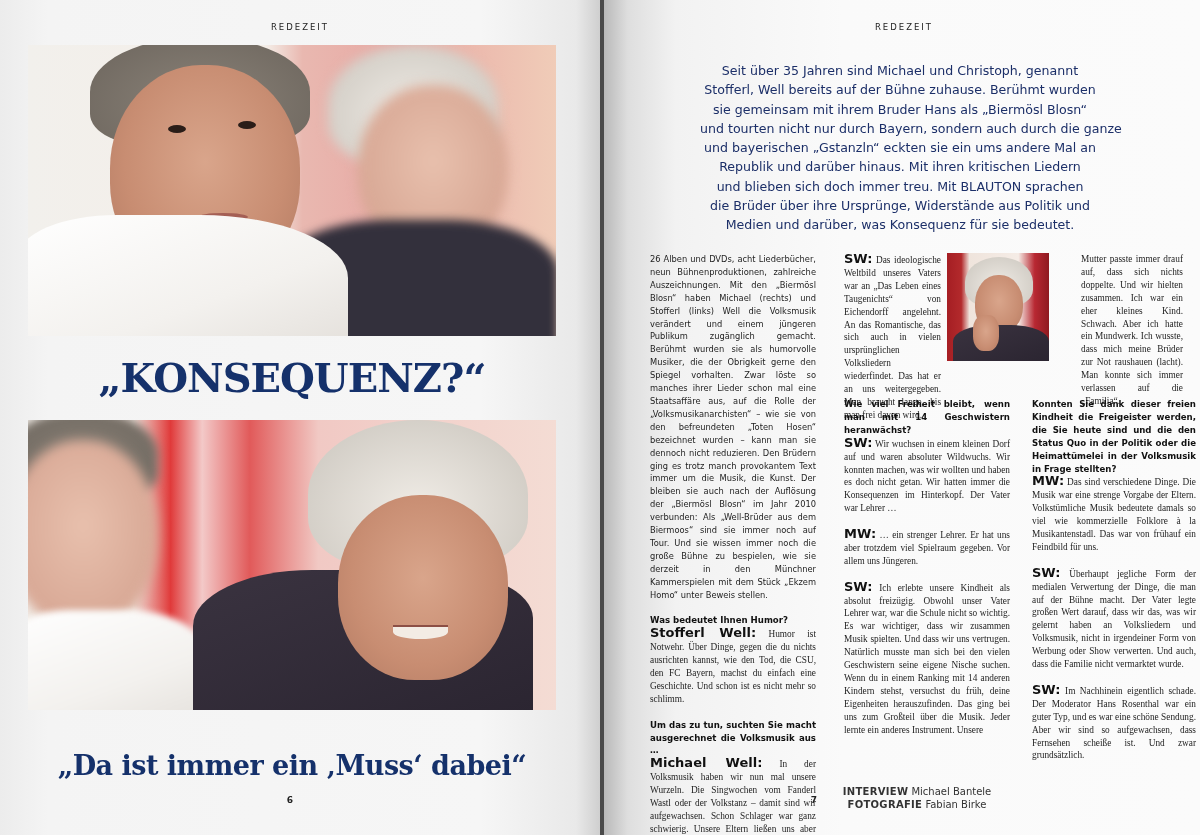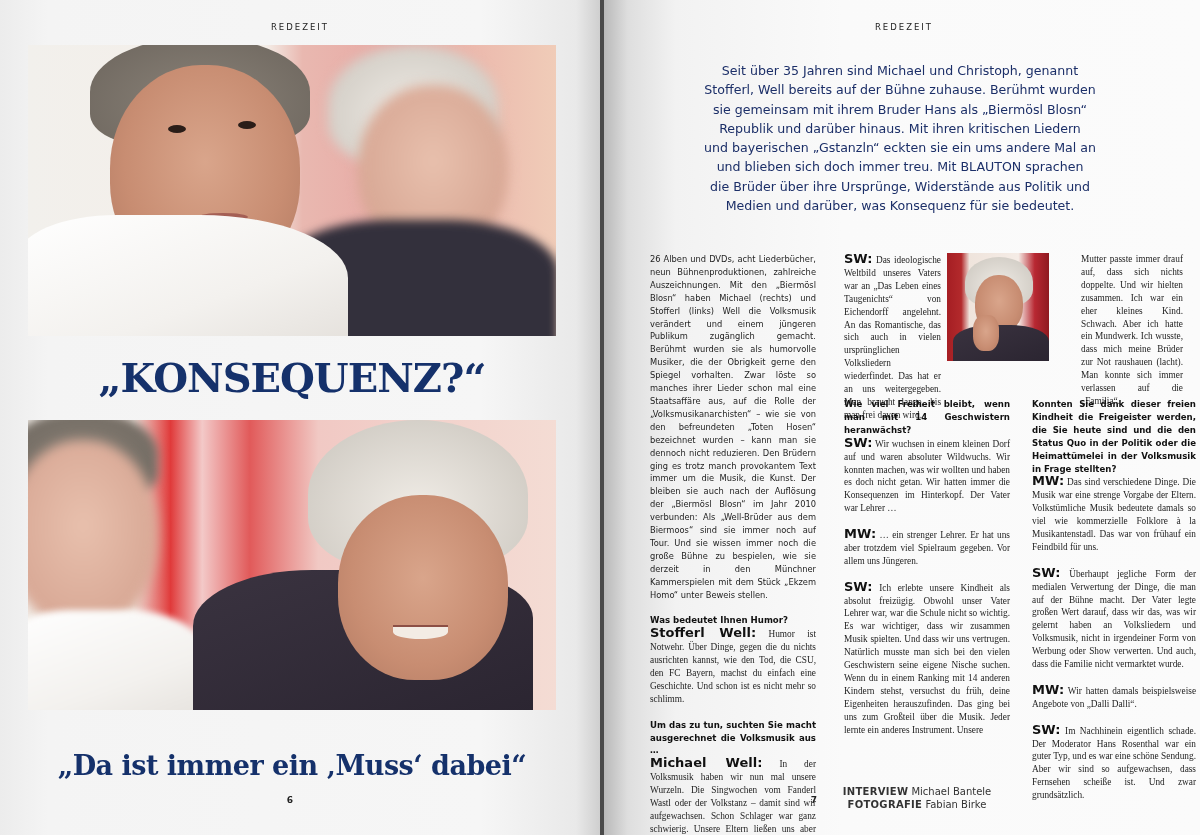--- a/index.html
+++ b/index.html
@@ -126,22 +126,23 @@
 
   <div class="page page-right">
     <div class="running-head">REDEZEIT</div>
     <div class="page-number">7</div>
   </div>
 
   <div class="intro">
     <span class="intro-line">Seit über 35 Jahren sind Michael und Christoph, genannt</span>
     <span class="intro-line">Stofferl, Well bereits auf der Bühne zuhause. Berühmt wurden</span>
     <span class="intro-line">sie gemeinsam mit ihrem Bruder Hans als „Biermösl Blosn“</span>
+    <span class="intro-line">und tourten nicht nur durch Bayern, sondern auch durch die ganze</span>
+    <span class="intro-line">und bayerischen „Gstanzln“ eckten sie ein ums andere Mal an</span>
     <span class="intro-line">Republik und darüber hinaus. Mit ihren kritischen Liedern</span>
-    <span class="intro-line">und bayerischen „Gstanzln“ eckten sie ein ums andere Mal an</span>
     <span class="intro-line">und blieben sich doch immer treu. Mit BLAUTON sprachen</span>
     <span class="intro-line">die Brüder über ihre Ursprünge, Widerstände aus Politik und</span>
     <span class="intro-line">Medien und darüber, was Konsequenz für sie bedeutet.</span>
   </div>
 
   <div class="col col-1">
     <p class="sans">26 Alben und DVDs, acht Liederbücher, neun Bühnenproduktionen, zahlreiche Auszeichnungen. Mit den „Biermösl Blosn“ haben Michael (rechts) und Stofferl (links) Well die Volksmusik verändert und einem jüngeren Publikum zugänglich gemacht. Berühmt wurden sie als humorvolle Musiker, die der Obrigkeit gerne den Spiegel vorhalten. Zwar löste so manches ihrer Lieder schon mal eine Staatsaffäre aus, auf die Rolle der „Volksmusikanarchisten“ – wie sie von den befreundeten „Toten Hosen“ bezeichnet wurden – kann man sie dennoch nicht reduzieren. Den Brüdern ging es trotz manch provokantem Text immer um die Musik, die Kunst. Der bleiben sie auch nach der Auflösung der „Biermösl Blosn“ im Jahr 2010 verbunden: Als „Well-Brüder aus dem Biermoos“ sind sie immer noch auf Tour. Und sie wissen immer noch die große Bühne zu bespielen, wie sie derzeit in den Münchner Kammerspielen mit dem Stück „Ekzem Homo“ unter Beweis stellen.</p>
     <p>
       <span class="q">Was bedeutet Ihnen Humor?</span>
       <span class="sp">Stofferl Well:</span>
@@ -203,22 +204,18 @@
     <p>
       <span class="q">Konnten Sie dank dieser freien Kindheit die Freigeister werden, die Sie heute sind und die den Status Quo in der Politik oder die Heimattümelei in der Volksmusik in Frage stellten?</span>
       <span class="sp">MW:</span>
       <span>Das sind verschiedene Dinge. Die Musik war eine strenge Vorgabe der Eltern. Volkstümliche Musik bedeutete damals so viel wie kommerzielle Folklore à la Musikantenstadl. Das war von frühauf ein Feindbild für uns.</span>
     </p>
     <p>
       <span class="sp">SW:</span>
       <span>Überhaupt jegliche Form der medialen Verwertung der Dinge, die man auf der Bühne macht. Der Vater legte großen Wert darauf, dass wir das, was wir gelernt haben an Volksliedern und Volksmusik, nicht in irgendeiner Form von Werbung oder Show verwerten. Und auch, dass die Familie nicht vermarktet wurde.</span>
     </p>
     <p>
-      <span class="sp">MW:</span>
-      <span>Wir hatten damals beispielsweise Angebote von „Dalli Dalli“.</span>
-    </p>
-    <p>
       <span class="sp">SW:</span>
       <span>Im Nachhinein eigentlich schade. Der Moderator Hans Rosenthal war ein guter Typ, und es war eine schöne Sendung. Aber wir sind so aufgewachsen, dass Fernsehen scheiße ist. Und zwar grundsätzlich.</span>
     </p>
   </div>
 
 </div>
 
 </body></html>

